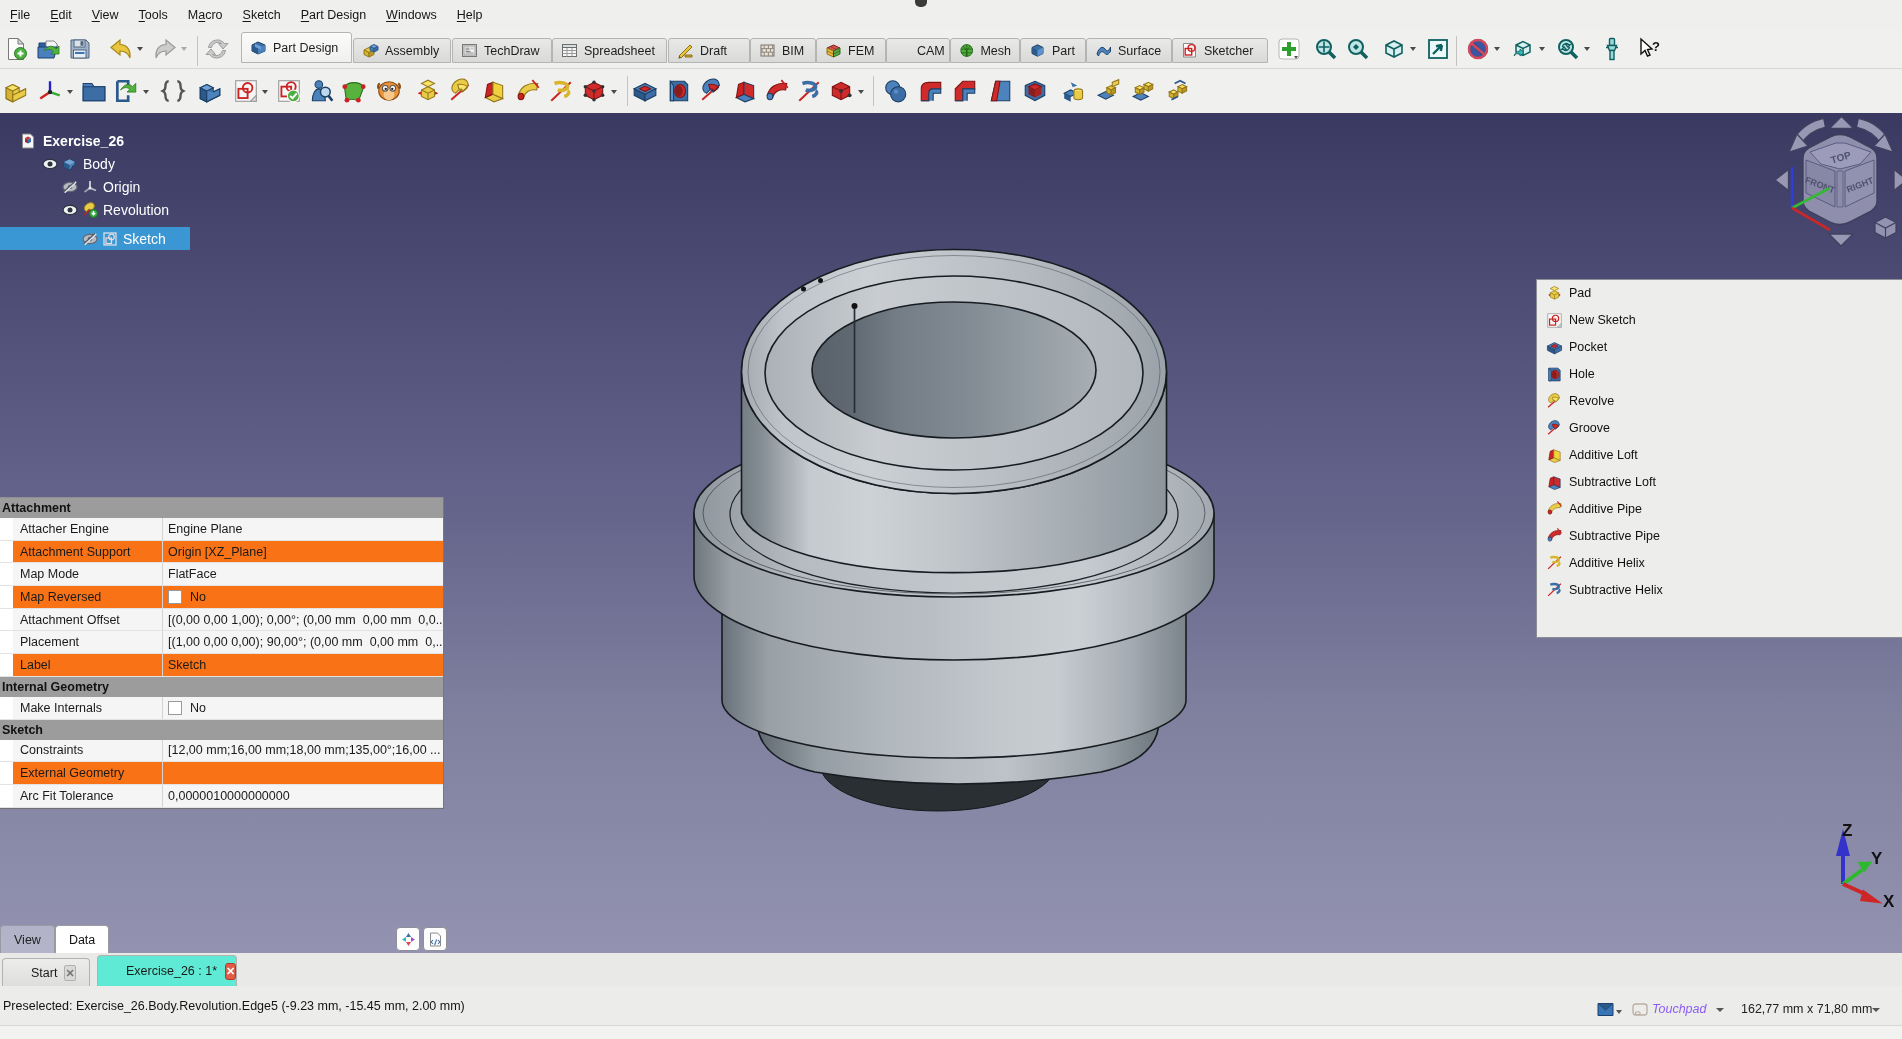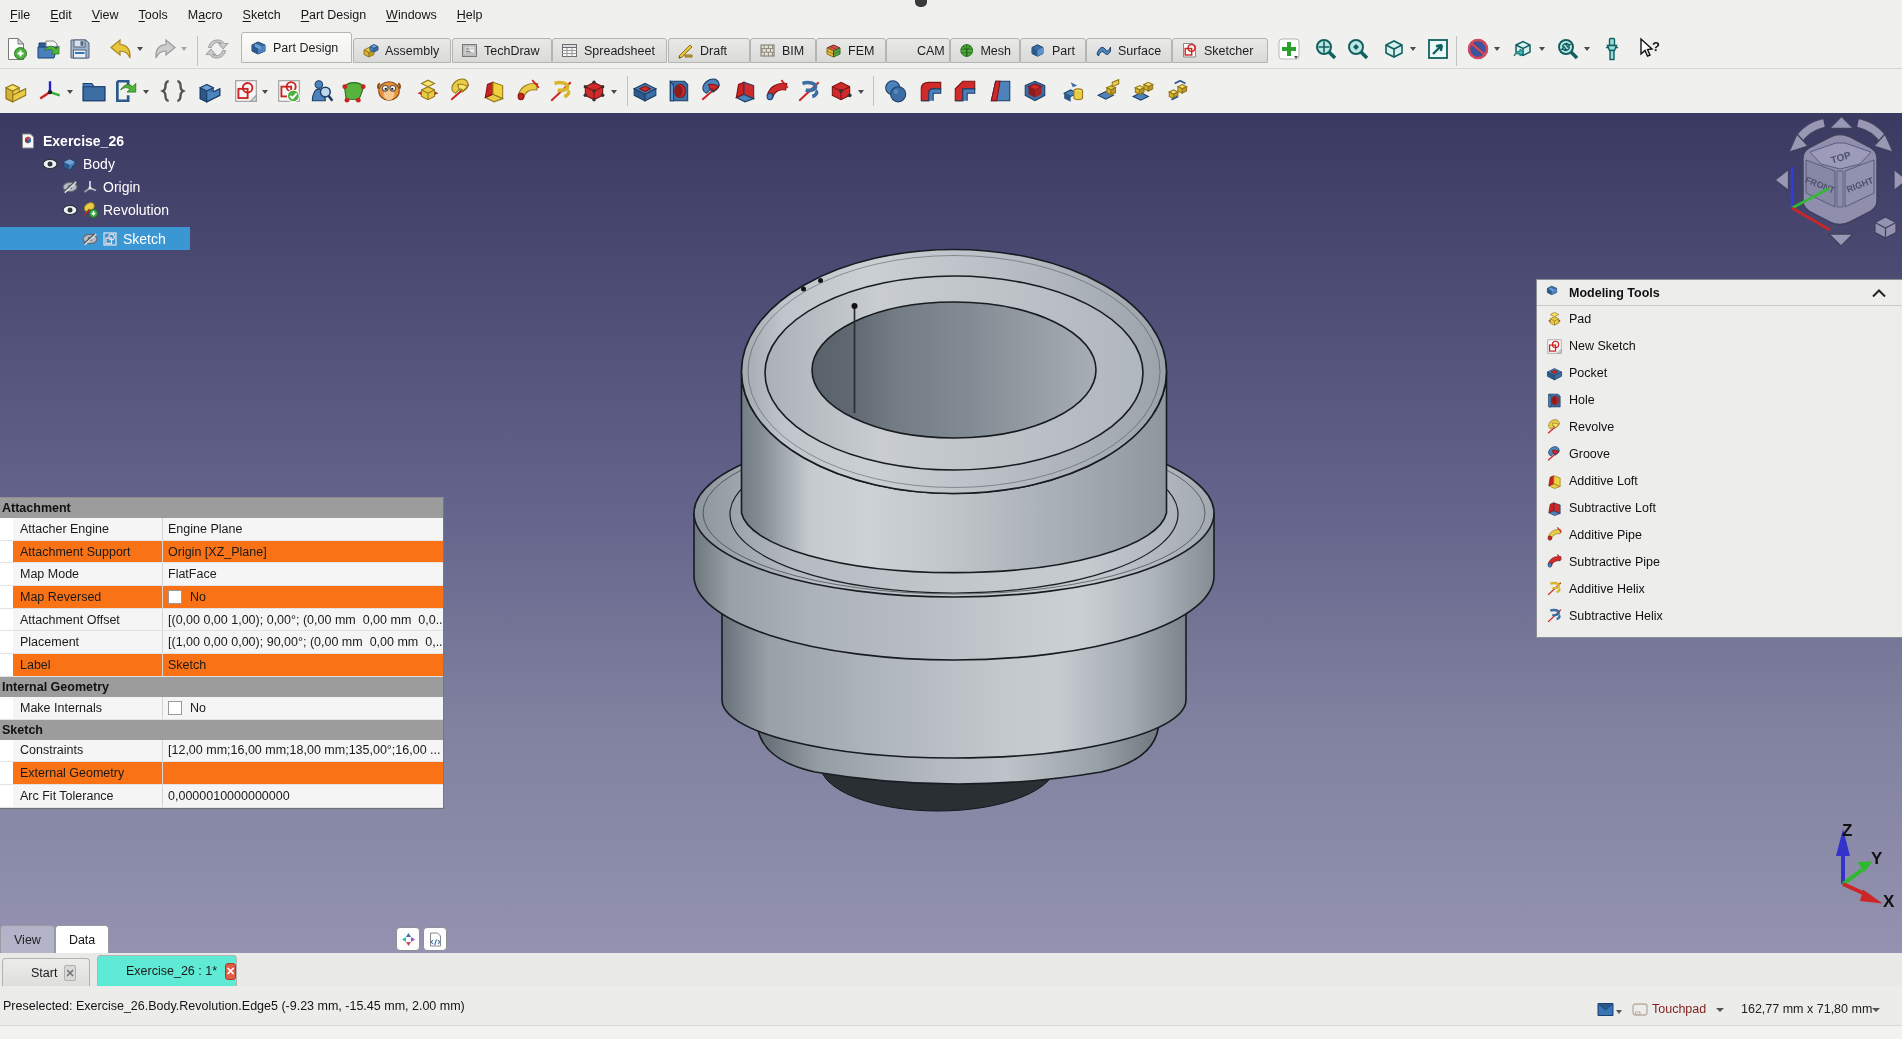--- a/index.html
+++ b/index.html
@@ -709,32 +709,20 @@
         <path d="M14,7.5 L10,5 L10,10 Z" fill="#9c52c9"></path>
       </svg>
     </div>
     <div style="position:absolute;left:423px;top:814px;width:24px;height:24px;background:#fdfdfd;border:1px solid #8f8f98;border-radius:4px;display:flex;align-items:center;justify-content:center;">
       <svg width="15" height="15" viewBox="0 0 15 15">
         <path d="M2.5,1 h7 l3,3 v10 h-10 z" fill="#fcfcfc" stroke="#8a8a8a"></path>
         <path d="M5,8 l-1.8,2 1.8,2 M10,8 l1.8,2 -1.8,2 M8.6,7.5 l-2,5.5" stroke="#3c6ea5" fill="none" stroke-width="1.1"></path>
       </svg>
     </div>
     <div id="mtools">
-      <div class="mthead">
-        <svg width="17" height="17" viewBox="0 0 24 24">
-          <path d="M2,6 L8,3 L15,6 L15,12 L8,15 L2,12 Z" fill="#3c6ea5" stroke="#1c3f66"></path>
-          <path d="M2,6 L8,9 L8,15 L2,12 Z" fill="#2c598c"></path>
-          <path d="M8,9 L15,6 L15,12 L8,15 Z" fill="#4d83bd"></path>
-          <path d="M5,4.8 L11,7.5 L11,10.5 L5,8 Z" fill="#6ea1d8"></path>
-        </svg>
-        <span>Modeling Tools</span>
-        <svg width="14" height="9" style="position:absolute;right:10px;top:9px">
-          <path d="M1,7.5 L7,1.5 L13,7.5" stroke="#222" stroke-width="2" fill="none"></path>
-        </svg>
-      </div>
       <div class="mtrow">
         <svg width="17" height="17" viewBox="0 0 24 24">
           <path d="M4,14 l8,-4 l8,4 l-8,4 z" fill="none" stroke="#cc2222" stroke-width="1.4"></path>
           <path d="M6,11 l6,-3 l6,3 l0,6 l-6,3 l-6,-3 z" fill="#e9cc46" stroke="#96781c"></path>
           <path d="M6,11 l6,3 l6,-3 M12,14 l0,6" stroke="#96781c" fill="none"></path>
           <path d="M6,5 l6,-3 l6,3 l-6,3 z" fill="#f7e468" stroke="#96781c"></path>
         </svg>
         <span>Pad</span>
       </div>
       <div class="mtrow">
@@ -857,18 +845,18 @@
         <path d="M1,1.5 L8.5,8 L16,1.5 Z" fill="#2c598c" stroke="#1d3f6e" stroke-width="0.8"></path>
       </svg>
     </div>
     <div style="position:absolute;left:1616px;top:24px;width:0;height:0;border-left:3.5px solid transparent;border-right:3.5px solid transparent;border-top:4px solid #555;"></div>
     <div style="position:absolute;left:1632px;top:17px;display:flex">
       <svg width="16" height="13" viewBox="0 0 16 13">
         <rect x="1" y="1" width="14" height="11" rx="2.5" fill="none" stroke="#b9ada2" stroke-width="1.3"></rect>
         <path d="M3.5,9 h4.5 v2.5 h-4.5 z" fill="none" stroke="#b9ada2" stroke-width="1"></path>
       </svg>
     </div>
-    <div style="position:absolute;left:1652px;top:16px;color:#7f1d1d;">Touchpad</div>
+    <div style="position:absolute;left:1652px;top:16px;color:#8b5cf6;font-style:italic;">Touchpad</div>
     <div style="position:absolute;left:1716px;top:22px;width:0;height:0;border-left:4px solid transparent;border-right:4px solid transparent;border-top:4.5px solid #555;"></div>
     <div style="position:absolute;left:1741px;top:16px;color:#222;">162,77 mm x 71,80 mm</div>
     <div style="position:absolute;left:1872px;top:22px;width:0;height:0;border-left:4px solid transparent;border-right:4px solid transparent;border-top:4.5px solid #555;"></div>
     <div id="sline"></div>
     <div id="sbottom"></div>
   </div>
 </body></html>

